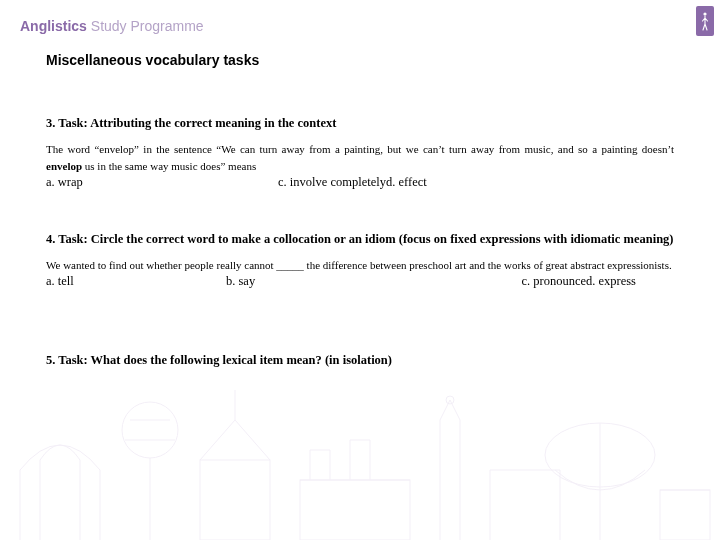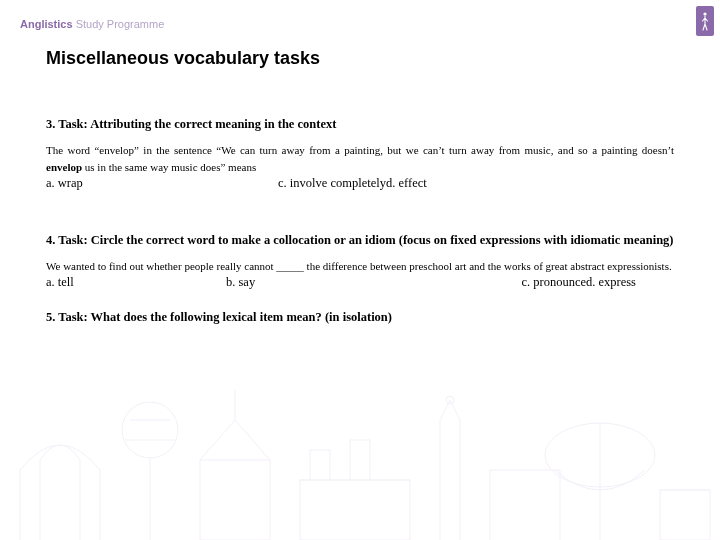--- a/index.html
+++ b/index.html
@@ -7,36 +7,36 @@
     width: 720px;
     height: 540px;
     background: #ffffff;
     font-family: Arial, Helvetica, sans-serif;
     position: relative;
     overflow: hidden;
   }
   .header {
     padding: 18px 0 0 20px;
   }
-  .header .brand { font-size: 11px; color: #8a6aa8; }
+  .header .brand { font-size: 14px; color: #8a6aa8; }
   .header .brand strong { font-weight: bold; color: #8a6aa8; }
   .header .brand span.light { font-weight: normal; color: #b4a3c7; }
   .corner-badge {
     position: absolute;
     top: 6px; right: 6px;
     width: 18px; height: 30px;
     background: #8a6aa8;
     border-radius: 2px;
     display: flex;
     align-items: center;
     justify-content: center;
   }
   .corner-badge svg { width: 10px; height: 20px; }
   .page-title {
-    font-size: 18px;
+    font-size: 14px;
     font-weight: bold;
     color: #000;
     margin: 18px 0 0 46px;
   }
   .content {
     padding: 0 46px 0 46px;
     font-size: 12px;
     color: #000;
     font-family: "Times New Roman", Times, serif;
   }
@@ -105,21 +105,21 @@
 
   <div class="task-heading tight" style="margin-top:42px">4. Task: Circle the correct word to make a collocation or an idiom (focus on fixed expressions with idiomatic meaning)</div>
   <div class="body-text">We wanted to find out whether people really cannot _____ the difference between preschool art and the works of great abstract expressionists.</div>
   <div class="options options2">
     <div class="opt-a">a. tell</div>
     <div class="opt-b">b. say</div>
     <div class="opt-c">c. pronounce</div>
     <div class="opt-d">d. express</div>
   </div>
 
-  <div class="task-heading" style="margin-top:20px">5. Task: What does the following lexical item mean? (in isolation)</div>
+  <div class="task-heading" style="margin-top:64px">5. Task: What does the following lexical item mean? (in isolation)</div>
 
 </div>
 
 <svg class="bg-art" viewBox="0 0 720 180">
   <g stroke="#c9b6db" stroke-width="1" fill="none">
     <path d="M20 180 L20 110 Q60 60 100 110 L100 180"></path>
     <path d="M40 180 L40 100 Q60 70 80 100 L80 180"></path>
     <circle cx="150" cy="70" r="28"></circle>
     <line x1="150" y1="98" x2="150" y2="180"></line>
     <line x1="125" y1="80" x2="175" y2="80"></line>

